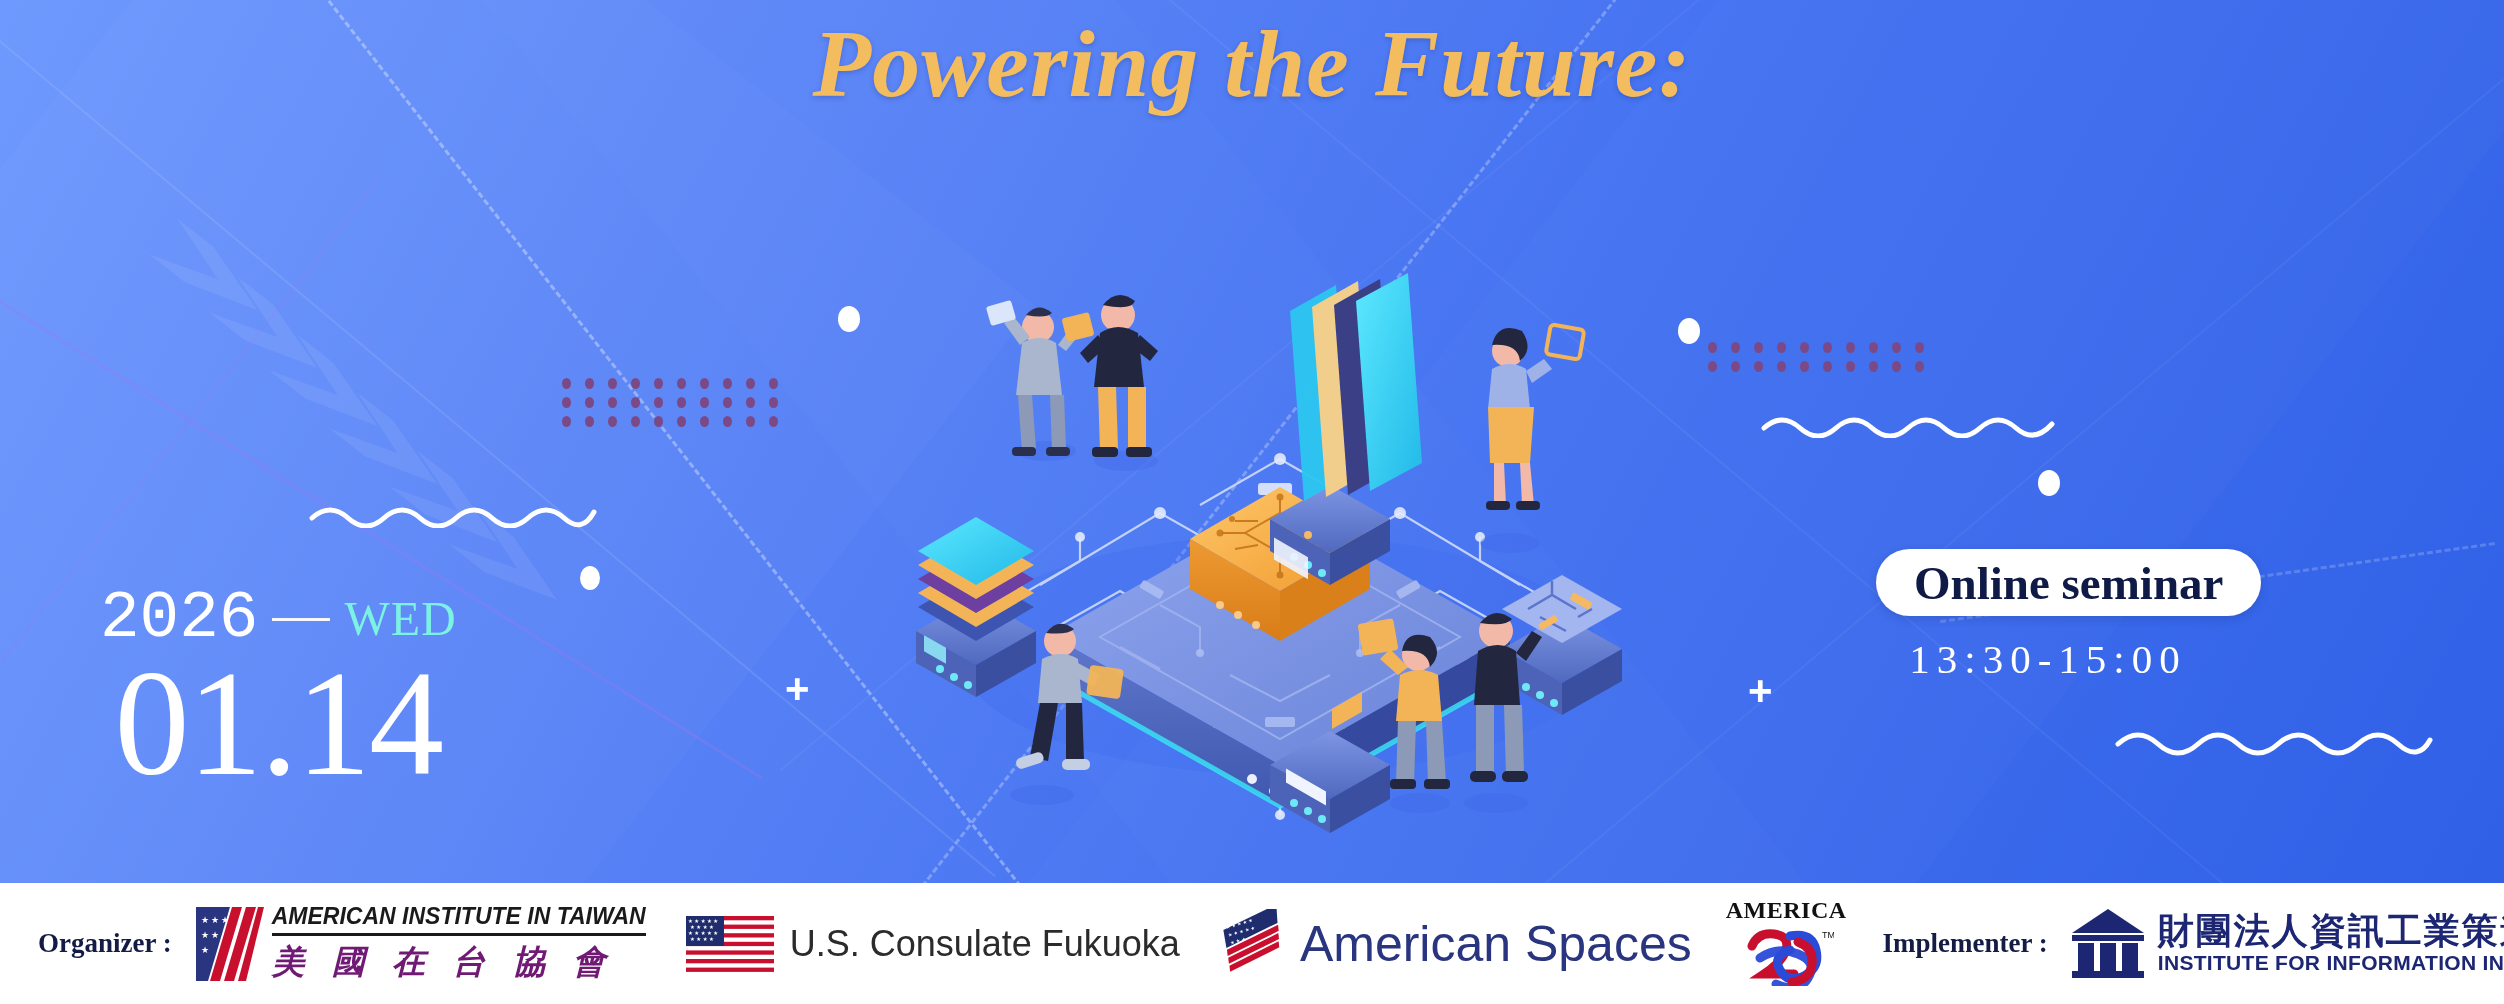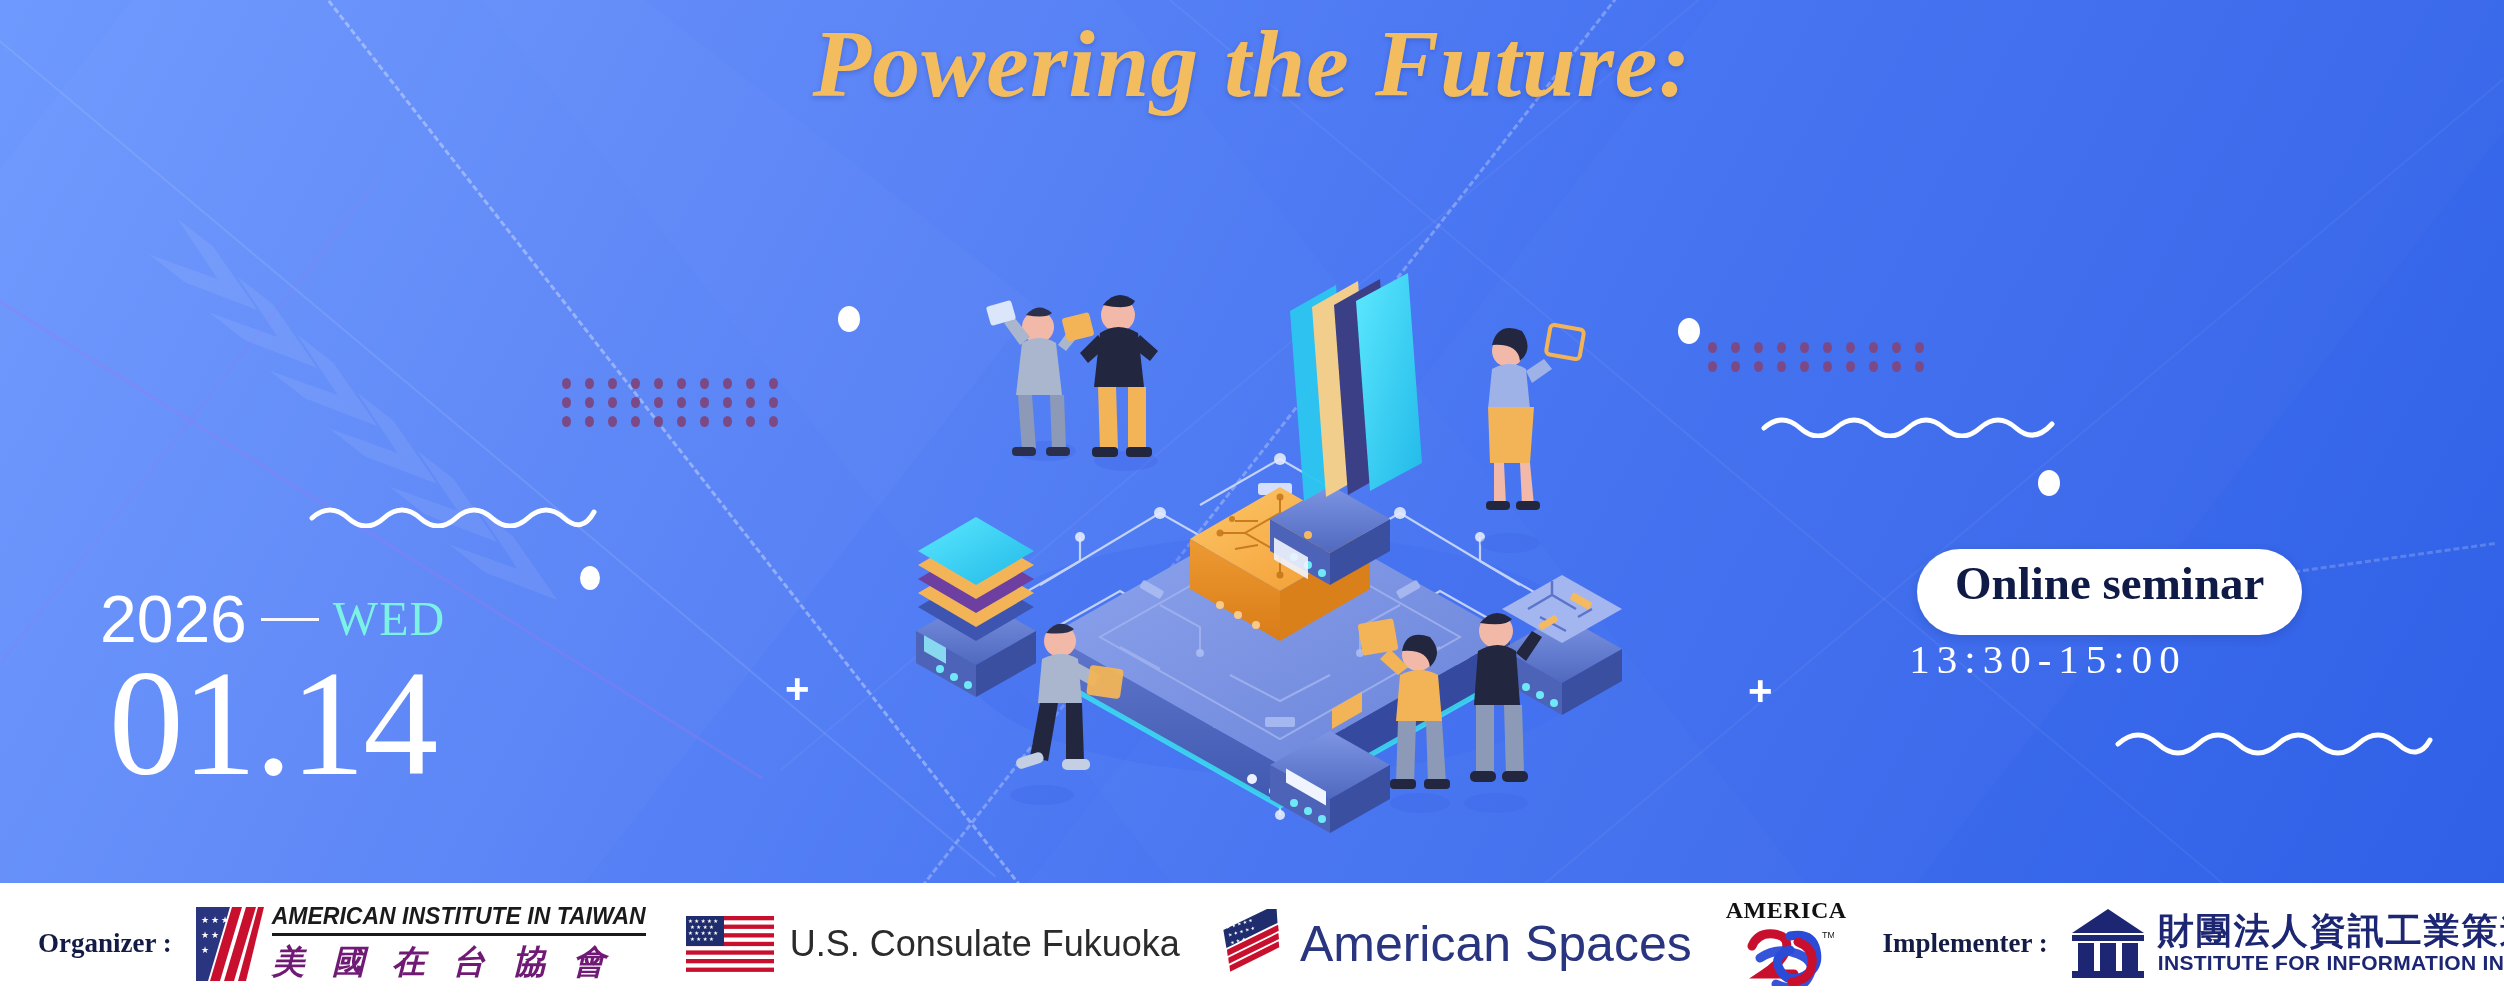--- a/index.html
+++ b/index.html
@@ -80,42 +80,42 @@
     font-size:74px; letter-spacing:0px;
     color:#FFFFFF;
     text-shadow:0 2px 6px rgba(20,40,110,0.28);
     white-space:nowrap;
   }
 
   
   .date-block { position:absolute; left:100px; top:586px; }
   .date-row1 { display:flex; align-items:center; height:66px; }
   .year {
-    font-family:Liberation Sans, sans-serif;
+    font-family:Liberation Mono, monospace;
     font-size:66px; color:#FFFFFF; line-height:1;
   }
   .dash {
     display:inline-block; width:58px; height:3px;
     background:#FFFFFF; margin:0 14px; opacity:0.95;
   }
   .weekday {
     font-family:"Liberation Serif", serif;
     font-size:48px; color:#7BF2E4; line-height:1; letter-spacing:1px;
   }
   .daynum {
     font-family:"Liberation Serif", serif;
     font-size:150px; color:#FFFFFF; line-height:1;
     margin-top:-4px; letter-spacing:-2px;text-align:center;
   }
 
   
   .badge {
-    position:absolute; left:1917px; top:549px;
+    position:absolute; left:1876px; top:549px;
     background:#FFFFFF; border-radius:44px;
-    padding:9px 38px 25px 38px;
+    padding:9px 38px 6px 38px;
     box-shadow:0 3px 10px rgba(15,35,95,0.18);
   }
   .badge span {
     font-family:"Liberation Serif", serif;
     font-size:47px; font-weight:bold; color:#101A46; line-height:1.1;
     white-space:nowrap;
   }
   .timerange {
     position:absolute; left:1876px; top:635px; width:344px; text-align:center;
     font-family:"Liberation Serif", serif;

